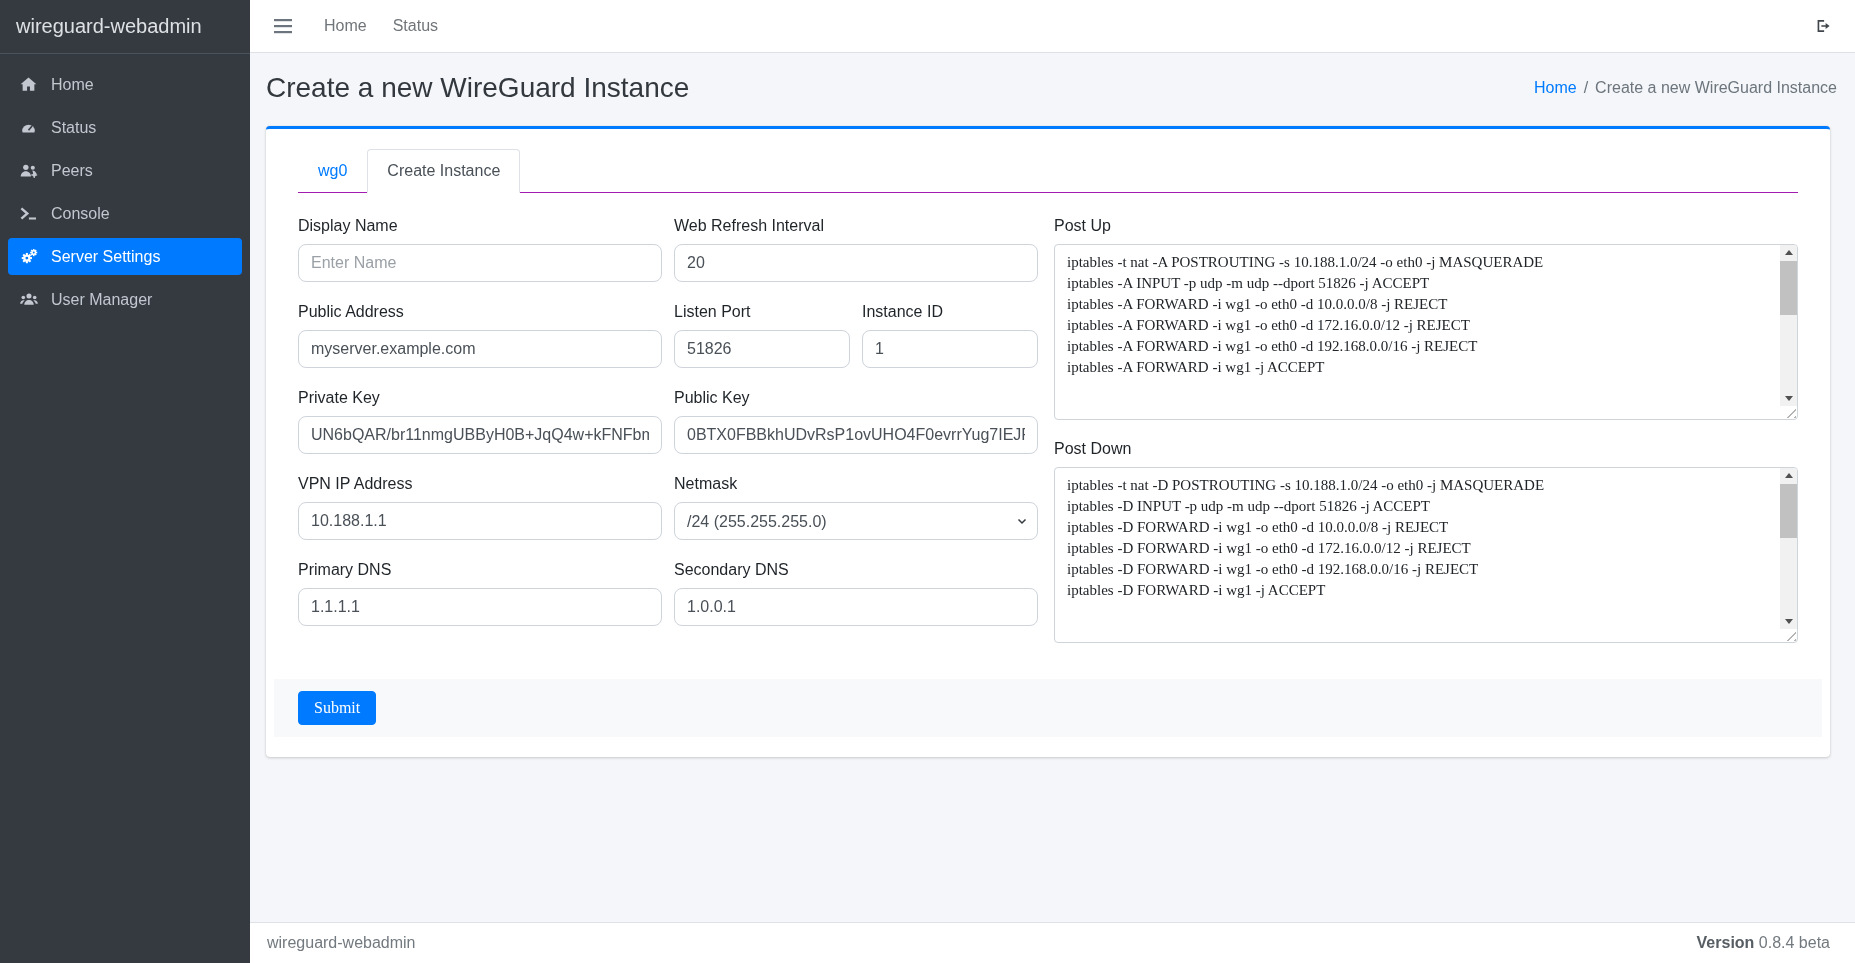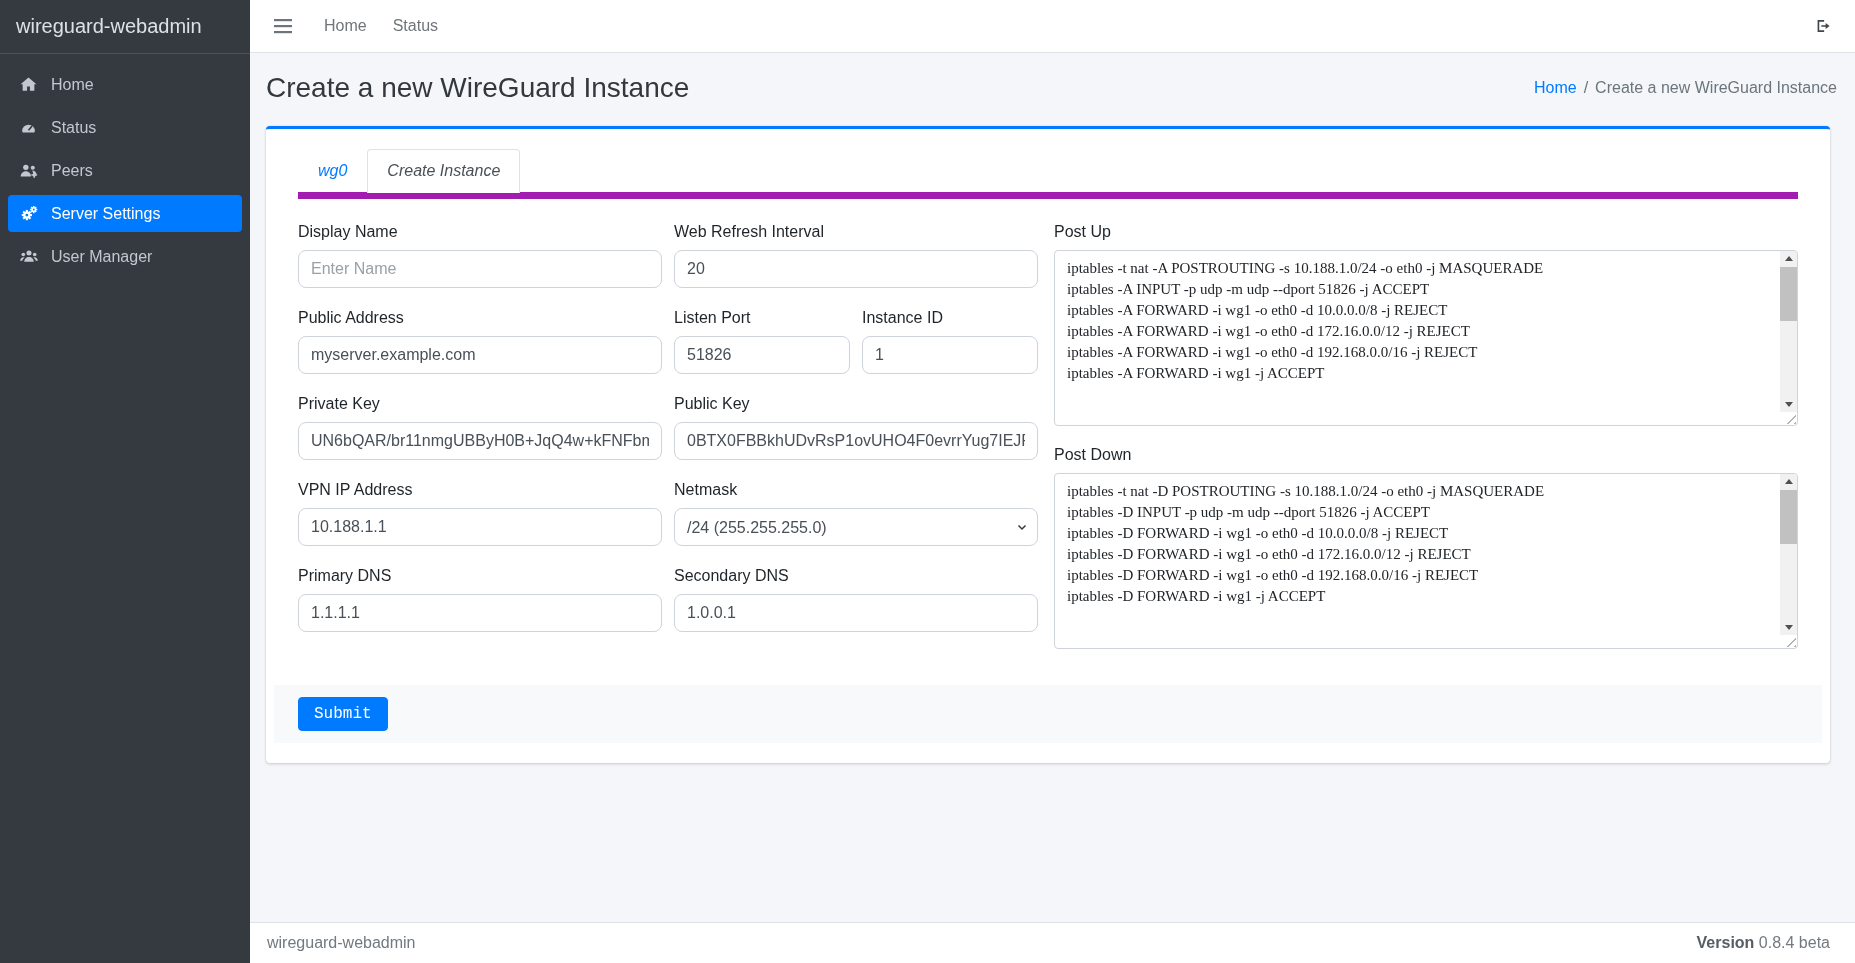--- a/index.html
+++ b/index.html
@@ -49,21 +49,21 @@
 
   
   .card {
     margin:19px 25px 0 16px; background:#fff;
     border-top:3px solid #007bff; border-radius:4px;
     box-shadow:0 0 1px rgba(0,0,0,.12), 0 1px 3px rgba(0,0,0,.18);
     padding:20px 8px;
   }
   .card-inner { padding:0 24px; }
 
-  .nav-tabs { display:flex; border-bottom:7px solid #a21caf; margin-bottom:23px;font-style:italic; }
+  .nav-tabs { display:flex; border-bottom:1px solid #a21caf; margin-bottom:23px; }
   .tab { padding:10px 19px; font-size:16px; line-height:21px; cursor:pointer; }
   .tab-link { color:#007bff; border:1px solid transparent; }
   .tab-active {
     color:#495057; background:#fff; border:1px solid #dee2e6; border-bottom:1px solid #fff;
     border-radius:4px 4px 0 0; margin-bottom:-1px;
   }
 
   
   .form-wrap { display:flex; gap:16px; }
   .form-left { width:740px; flex:none; }
@@ -104,21 +104,21 @@
   .grip {
     position:absolute; right:2px; bottom:2px; width:11px; height:11px; cursor:nwse-resize;
     clip-path:polygon(100% 0, 100% 100%, 0 100%);
     background:repeating-linear-gradient(135deg,#b4b4b4 0 1.5px,transparent 1.5px 4.5px);
   }
 
   .submit-strip { margin-top:36px; background:#f8f9fa; padding:12px 24px; }
   .btn-primary {
     background:#007bff; border:1px solid #007bff; color:#fff; font-size:16px;
     padding:7px 15px; border-radius:4px; cursor:pointer;
-    font-family:Liberation Mono, monospace;
+    font-family:Liberation Serif, serif;
   }
 
   
   .footer {
     flex:none; height:41px; background:#fff; border-top:1px solid #dee2e6;
     display:flex; align-items:center; justify-content:space-between;
     padding:0 25px 0 17px; color:#72797f; font-size:16px;
   }
   .footer b { color:#565d63; }
 </style>
@@ -158,20 +158,29 @@
               <circle cx="16.8" cy="8.6" r="2.6"></circle>
               <path d="M16.2 12.1c2.6.2 4.7 2 5.4 4.4h-4.2z"></path>
               <circle cx="18.6" cy="17.6" r="2.2"></circle>
               <rect x="17.7" y="13.9" width="1.8" height="7.4"></rect>
               <rect x="14.9" y="16.7" width="7.4" height="1.8"></rect>
             </svg>
         </span>
         <span>Peers</span>
       </div>
 
+      <div class="nav-item">
+        <span class="nicon">
+          <svg width="19" height="19" viewBox="0 0 24 24" fill="none" stroke="currentColor">
+              <path d="M3 5.5 10.5 12 3 18.5" stroke-width="3" fill="none"></path>
+              <rect x="12.5" y="17" width="9" height="2.6" fill="currentColor" stroke="none"></rect>
+            </svg>
+        </span>
+        <span>Console</span>
+      </div>
 
       <div class="nav-item active">
         <span class="nicon">
           <svg width="20" height="19" viewBox="0 0 24 24" fill="currentColor">
             <g>
                 <rect x="8" y="7.5" width="2.6" height="13" transform="rotate(0 9.3 14)"></rect>
                 <rect x="8" y="7.5" width="2.6" height="13" transform="rotate(45 9.3 14)"></rect>
                 <rect x="8" y="7.5" width="2.6" height="13" transform="rotate(90 9.3 14)"></rect>
                 <rect x="8" y="7.5" width="2.6" height="13" transform="rotate(135 9.3 14)"></rect>
                 <circle cx="9.3" cy="14" r="4.6"></circle>

